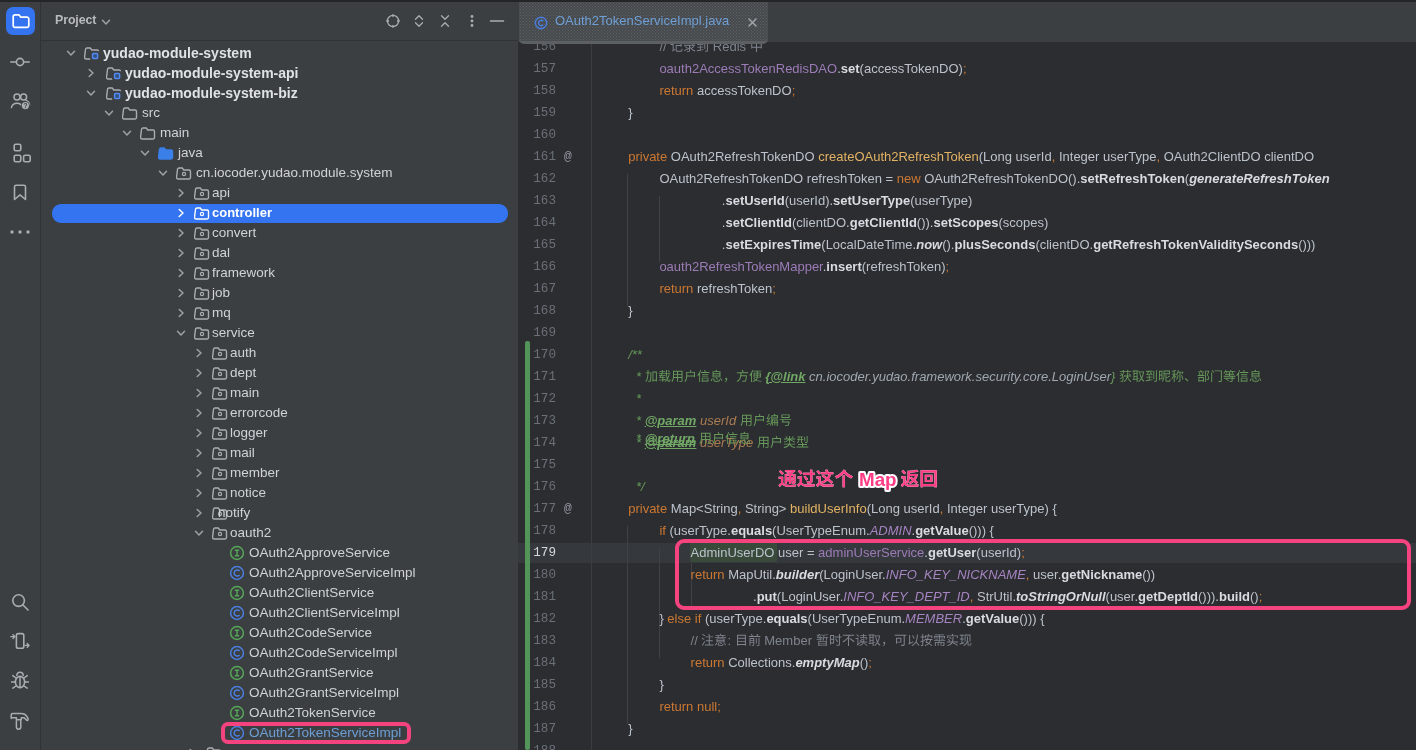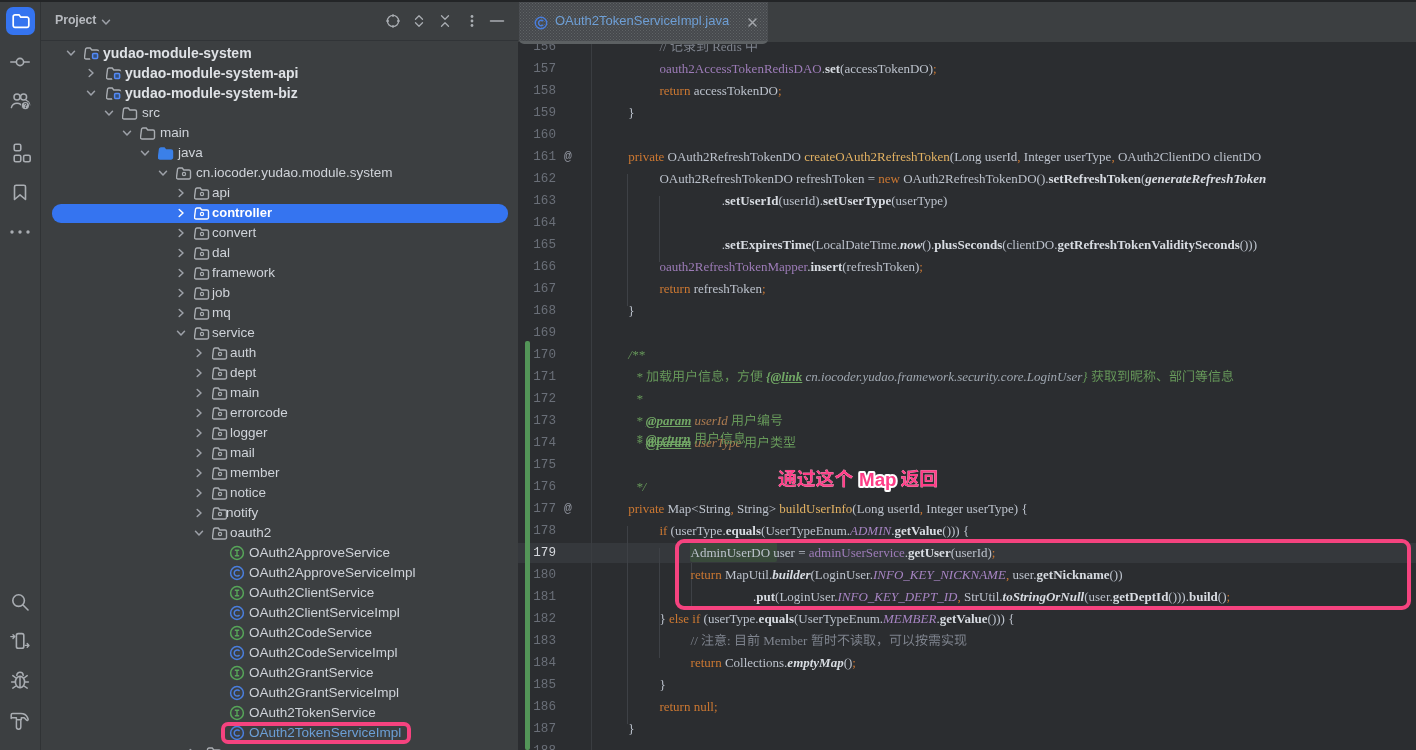--- a/index.html
+++ b/index.html
@@ -12,21 +12,21 @@
  background-image:radial-gradient(circle,rgba(222,228,232,.17) .7px,transparent 1px),radial-gradient(circle,rgba(222,228,232,.17) .7px,transparent 1px);
  background-size:3px 3px,3px 3px;background-position:0 0,1.5px 1.5px;
  border-bottom:3px solid #5C6062;border-radius:0 0 5px 5px}
 #topline{position:absolute;left:0;top:0;width:1416px;height:2px;background:#232527}
 .ab{position:absolute}
 .tt,.tm,.ts,.tb{position:absolute;font-size:13.5px;line-height:20px;color:#CFD3D9;white-space:pre}
 .tm{font-weight:700;color:#DFE2E6;font-size:14px}
 .ts{color:#FFFFFF;font-weight:700;font-size:13px}
 .tb{color:#6C9FD6}
 .pink{position:absolute;border:4px solid #F5437F;border-radius:7px}
-.ln{position:absolute;height:22px;line-height:22px;font-family:Liberation Serif, serif;font-size:13px;white-space:pre}
+.ln{position:absolute;height:22px;line-height:22px;font-family:Liberation Sans, sans-serif;font-size:13px;white-space:pre}
 .gn{position:absolute;left:0;width:556px;height:22px;line-height:22px;text-align:right;font-family:"Liberation Mono",monospace;font-size:12.6px;color:#6A6F78}
 .gn.cur{color:#D5D8DD}
 .gat{position:absolute;left:564px;height:22px;line-height:22px;font-family:"Liberation Mono",monospace;font-size:13px;color:#9296A0}
 .k{display:inline-block;overflow:visible}
 .w{color:#BCC2CC}.o{color:#CC7832}.y{color:#E3B263}.p{color:#9D7CB8}.c{color:#7F848E}
 .d,.dv,.tv,.ci,.mi{font-style:italic}
 .d{color:#67995A}.dv{color:#9FA7B0}.tv{color:#AD7C50}.ci{color:#A684C2}
 .dt{color:#71A765;font-weight:bold;font-style:italic;text-decoration:underline}
 .m,.mi{color:#D8DCE2;font-weight:bold}
 .hl{color:#BCC2CC;background:#394A3B;border-radius:2px}
@@ -342,21 +342,21 @@
           <circle cx="8" cy="9" r="1.6" fill="none" stroke="#A9ADB2" stroke-width="1.2"></circle>
         </svg>
         <div class="tt" style="left:230px;top:483px">notice</div>
         <svg class="ab " style="left:194px;top:508px;width:10px;height:10px" viewBox="0 0 10 10" fill="none">
           <path d="M3.2 1.5 L7 5 L3.2 8.5" stroke="#9DA1A8" stroke-width="1.5" stroke-linecap="round" stroke-linejoin="round"></path>
         </svg>
         <svg class="ab " style="left:212px;top:505px;width:16px;height:16px" viewBox="0 0 16 16" fill="none">
           <path d="M1.5 4.5 a1.5 1.5 0 0 1 1.5-1.5 h3.2 l1.6 2 h5.2 a1.5 1.5 0 0 1 1.5 1.5 v6 a1.5 1.5 0 0 1-1.5 1.5 h-11 a1.5 1.5 0 0 1-1.5-1.5 z" stroke="#A9ADB2" stroke-width="1.4"></path>
           <circle cx="8" cy="9" r="1.6" fill="none" stroke="#A9ADB2" stroke-width="1.2"></circle>
         </svg>
-        <div class="tt" style="left:226px;top:503px">notify</div>
+        <div class="tt" style="left:218px;top:503px">notify</div>
         <svg class="ab " style="left:194px;top:528px;width:10px;height:10px" viewBox="0 0 10 10" fill="none">
           <path d="M1.5 3.2 L5 7 L8.5 3.2" stroke="#9DA1A8" stroke-width="1.5" stroke-linecap="round" stroke-linejoin="round"></path>
         </svg>
         <svg class="ab " style="left:212px;top:525px;width:16px;height:16px" viewBox="0 0 16 16" fill="none">
           <path d="M1.5 4.5 a1.5 1.5 0 0 1 1.5-1.5 h3.2 l1.6 2 h5.2 a1.5 1.5 0 0 1 1.5 1.5 v6 a1.5 1.5 0 0 1-1.5 1.5 h-11 a1.5 1.5 0 0 1-1.5-1.5 z" stroke="#A9ADB2" stroke-width="1.4"></path>
           <circle cx="8" cy="9" r="1.6" fill="none" stroke="#A9ADB2" stroke-width="1.2"></circle>
         </svg>
         <div class="tt" style="left:230px;top:523px">oauth2</div>
         <svg class="ab " style="left:229px;top:545px;width:16px;height:16px" viewBox="0 0 16 16" fill="none">
           <circle cx="8" cy="8" r="6.4" stroke="#57A559" stroke-width="1.5"></circle>
@@ -439,20 +439,21 @@
               <g transform="translate(0,12.87) scale(0.01300,-0.01300)" fill="#7F848E">
                 <use href="#r4e2d" x="0"></use>
               </g>
             </svg></span></div>
         <div class="ln" style="left:659.4px;top:57.6px"><span class="p">oauth2AccessTokenRedisDAO</span><span class="w">.</span><span class="m">set</span><span class="w">(accessTokenDO)</span><span class="o">;</span></div>
         <div class="ln" style="left:659.4px;top:79.6px"><span class="o">return</span><span class="w"> accessTokenDO</span><span class="o">;</span></div>
         <div class="ln" style="left:628.2px;top:101.6px"><span class="w">}</span></div>
         <div class="ln" style="left:628.2px;top:145.6px"><span class="o">private</span><span class="w"> OAuth2RefreshTokenDO </span><span class="y">createOAuth2RefreshToken</span><span class="w">(Long userId</span><span class="o">,</span><span class="w"> Integer userType</span><span class="o">,</span><span class="w"> OAuth2ClientDO clientDO</span></div>
         <div class="ln" style="left:659.4px;top:167.6px"><span class="w">OAuth2RefreshTokenDO refreshToken = </span><span class="o">new</span><span class="w"> OAuth2RefreshTokenDO().</span><span class="m">setRefreshToken</span><span class="w">(</span><span class="mi">generateRefreshToken</span></div>
         <div class="ln" style="left:721.8px;top:189.6px"><span class="w">.</span><span class="m">setUserId</span><span class="w">(userId).</span><span class="m">setUserType</span><span class="w">(userType)</span></div>
+        <div class="ln" style="left:721.8px;top:211.6px"><span class="w">.</span><span class="m">setClientId</span><span class="w">(clientDO.</span><span class="m">getClientId</span><span class="w">()).</span><span class="m">setScopes</span><span class="w">(scopes)</span></div>
         <div class="ln" style="left:721.8px;top:233.6px"><span class="w">.</span><span class="m">setExpiresTime</span><span class="w">(LocalDateTime.</span><span class="mi">now</span><span class="w">().</span><span class="m">plusSeconds</span><span class="w">(clientDO.</span><span class="m">getRefreshTokenValiditySeconds</span><span class="w">()))</span></div>
         <div class="ln" style="left:659.4px;top:255.6px"><span class="p">oauth2RefreshTokenMapper</span><span class="w">.</span><span class="m">insert</span><span class="w">(refreshToken)</span><span class="o">;</span></div>
         <div class="ln" style="left:659.4px;top:277.6px"><span class="o">return</span><span class="w"> refreshToken</span><span class="o">;</span></div>
         <div class="ln" style="left:628.2px;top:299.6px"><span class="w">}</span></div>
         <div class="ln" style="left:628.2px;top:343.6px"><span class="d">/**</span></div>
         <div class="ln" style="left:636.0px;top:365.6px"><span class="d">* <svg class="k" style="width:117.0px;height:12.87px">
               <g transform="translate(0,12.87) scale(0.01300,-0.01300)" fill="#67995A">
                 <use href="#r52a0" x="0"></use>
                 <use href="#r8f7d" x="1000"></use>
                 <use href="#r7528" x="2000"></use>

